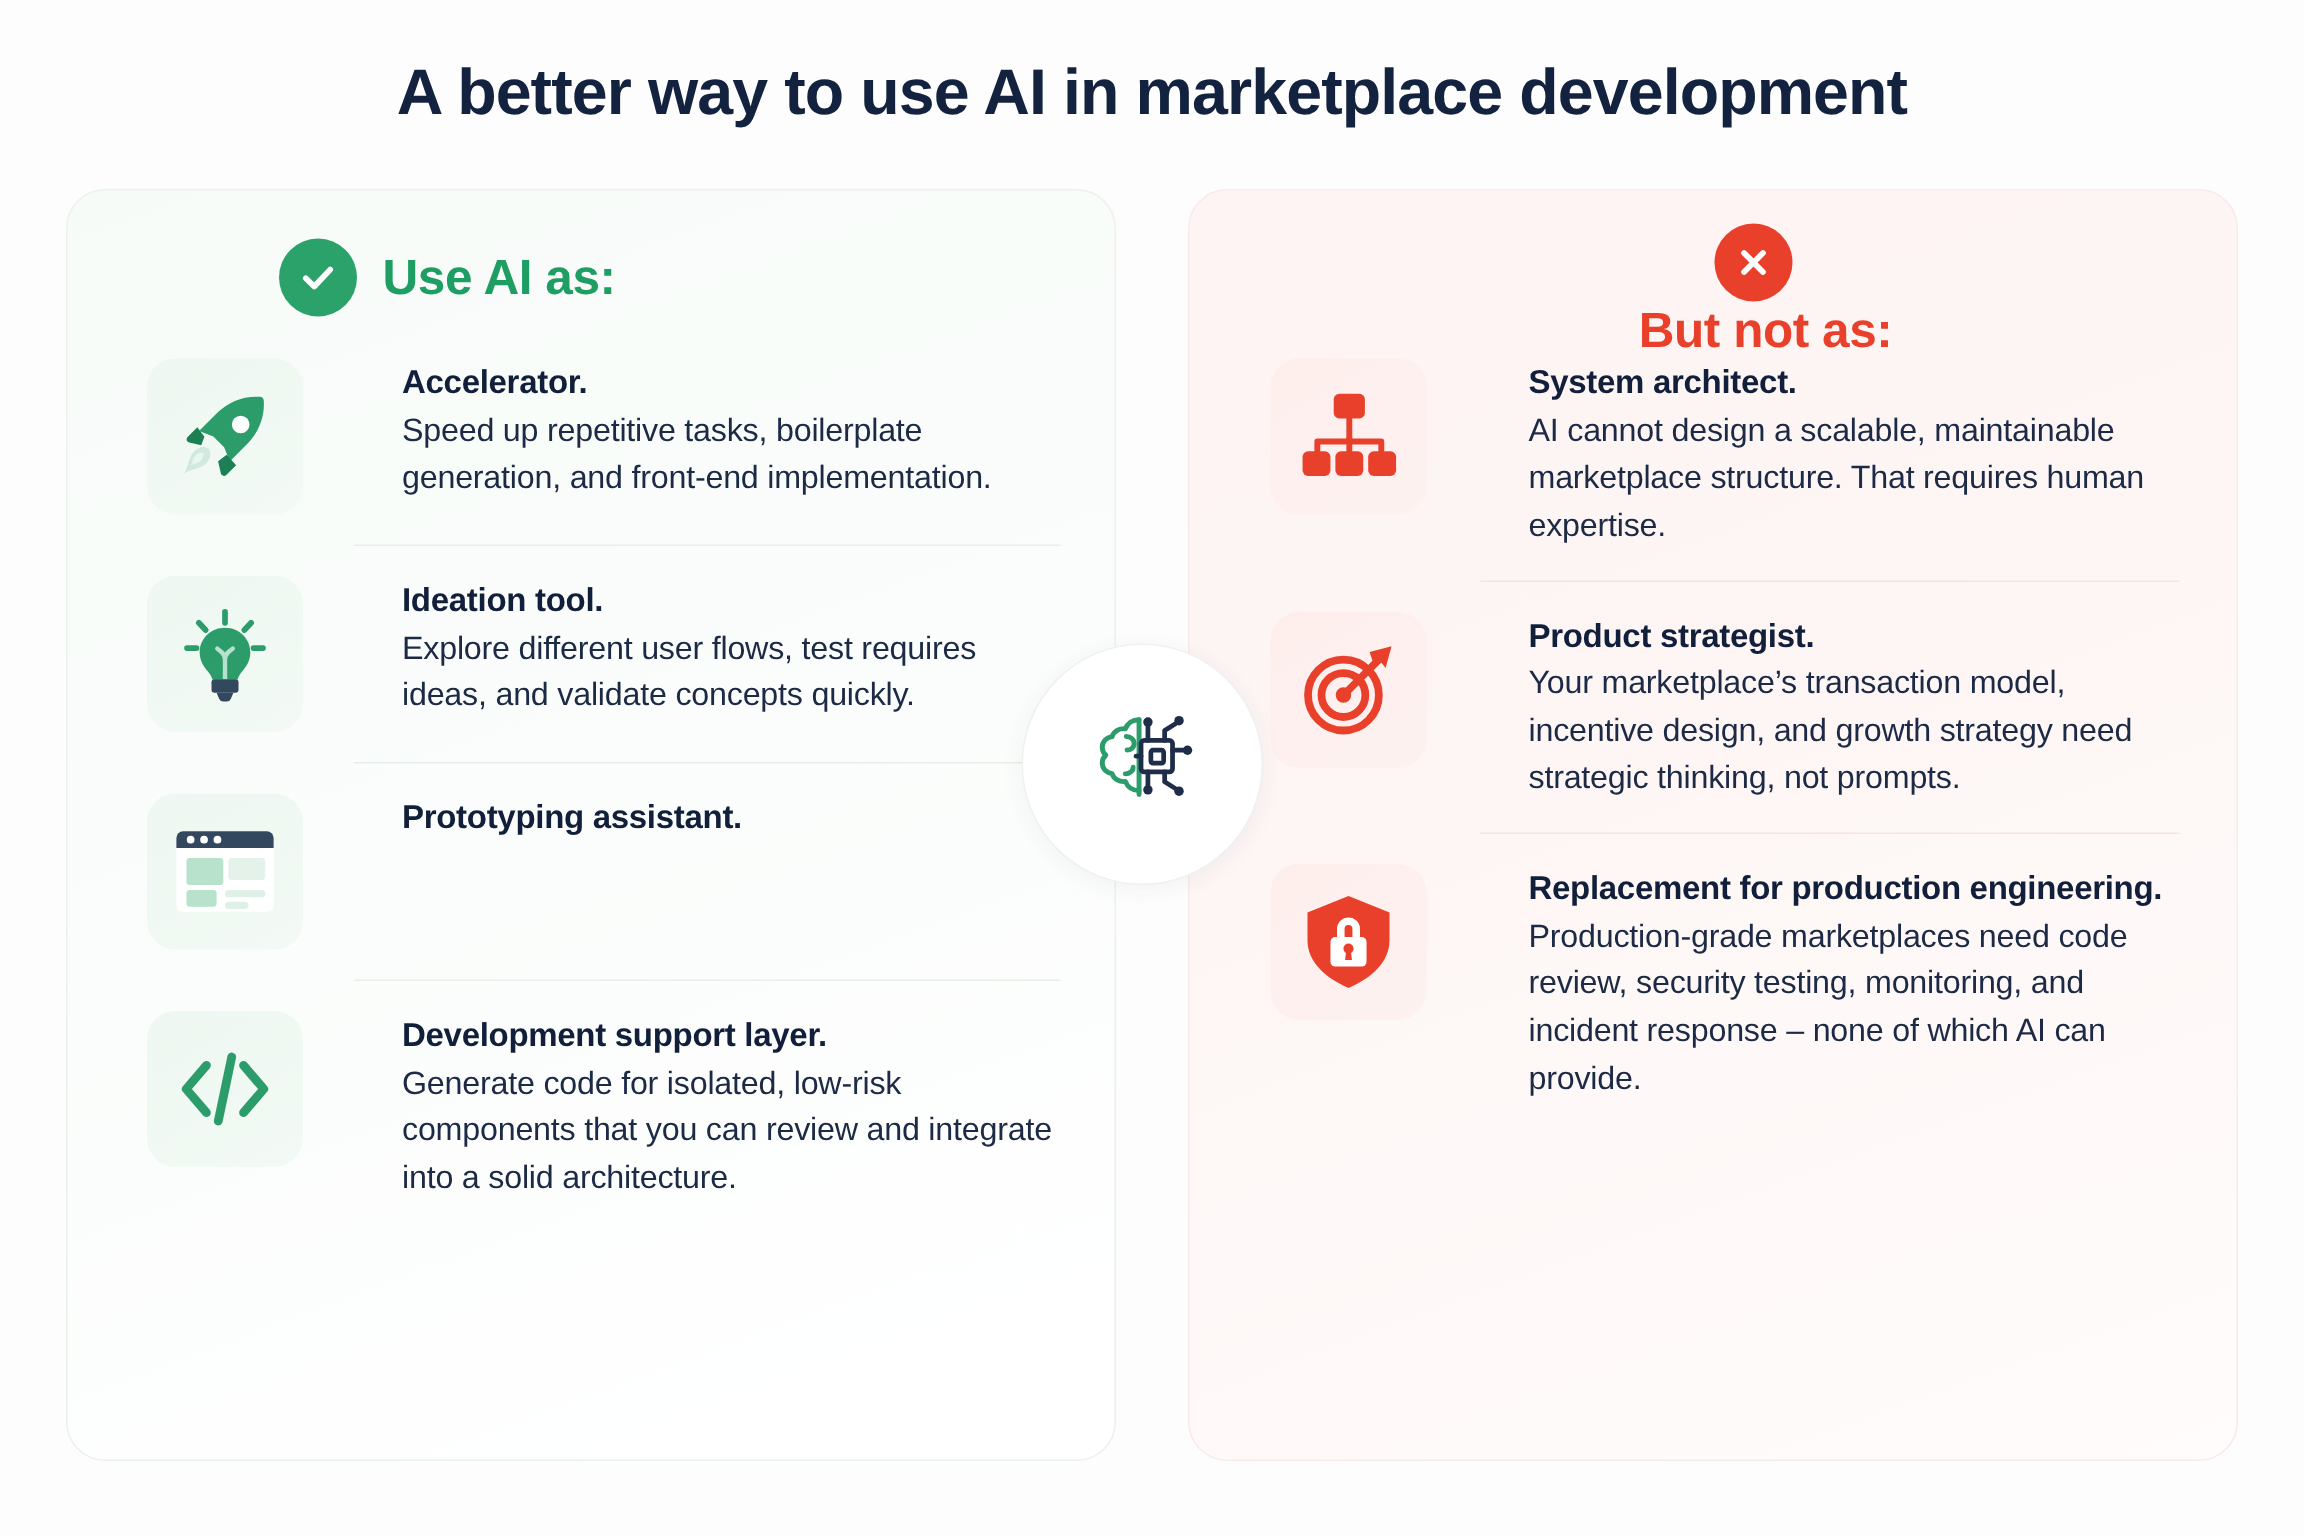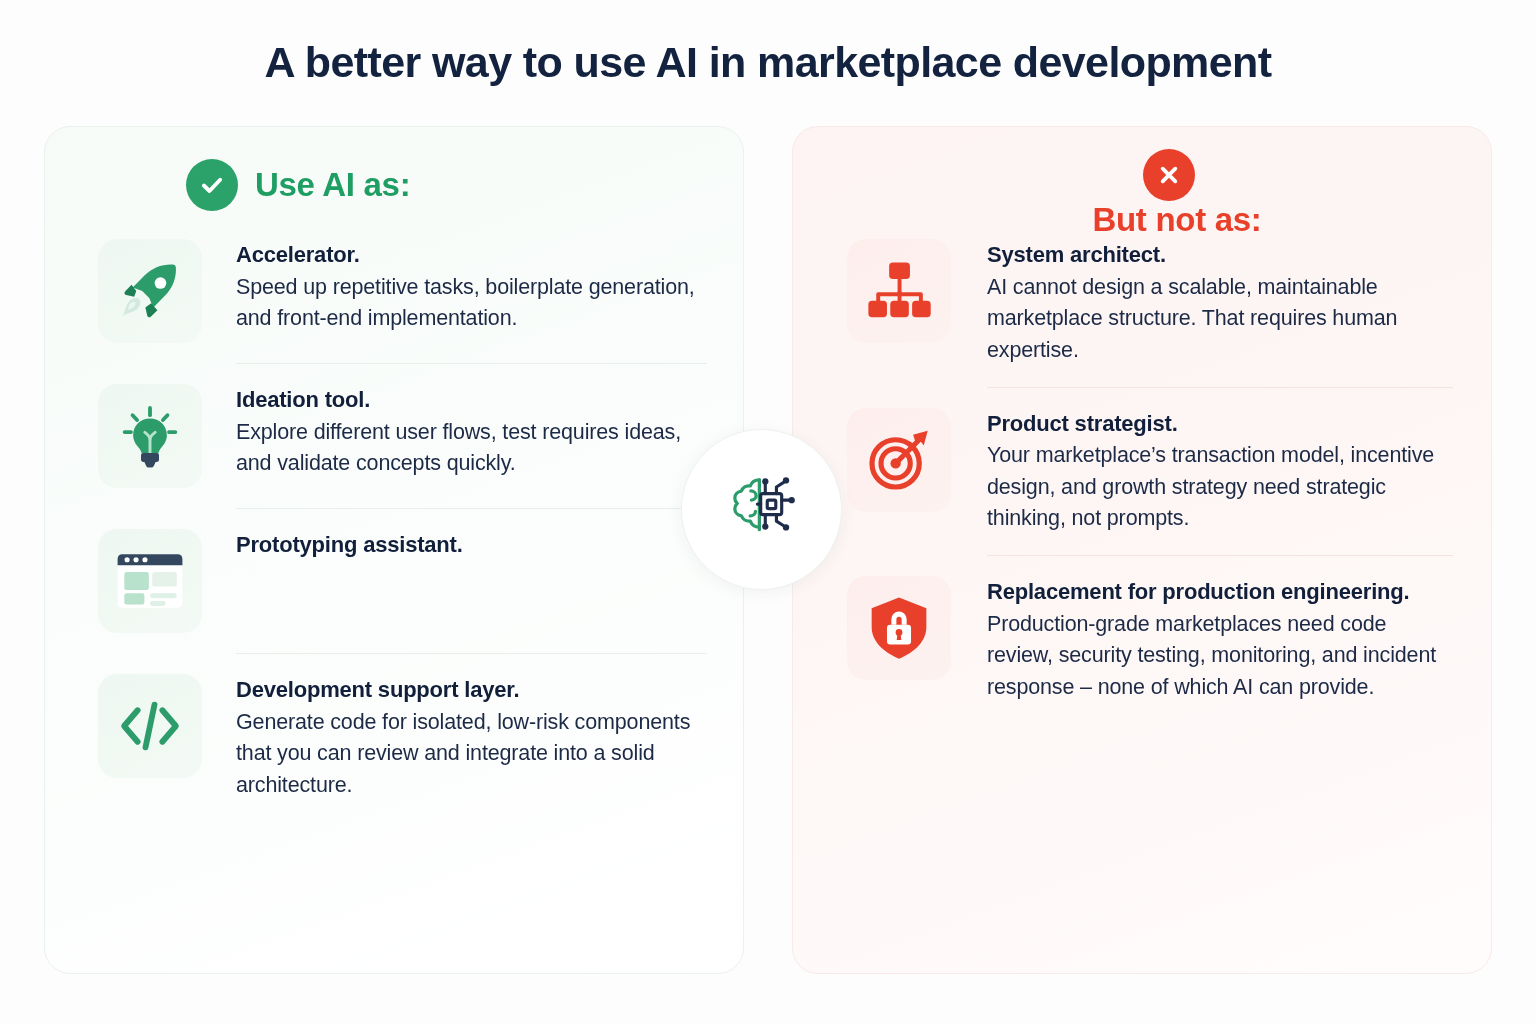--- a/index.html
+++ b/index.html
@@ -54,20 +54,21 @@
 
   .head-text { font-size:33px; font-weight:bold; margin-left:17px; letter-spacing:-0.3px; }
   .head-green { color:#1f9e63; }
   .head-red { color:#e8402a; }
 
   .items { margin-top:18px; }
   .item {
     display:flex;
     padding:0 34px 0 53px;
     position:relative;
+    gap:32px;
   }
   .panel-right .item { padding-left:54px; padding-right:38px; }
 
   .icon-box {
     flex:0 0 104px; width:104px; height:104px;
     border-radius:19px;
     display:flex; align-items:center; justify-content:center;
   }
   .icon-green { background:linear-gradient(150deg,#eef7f1 0%,#f3faf5 100%); }
   .icon-red   { background:linear-gradient(150deg,#fdeeec 0%,#fdf2f0 100%); }

